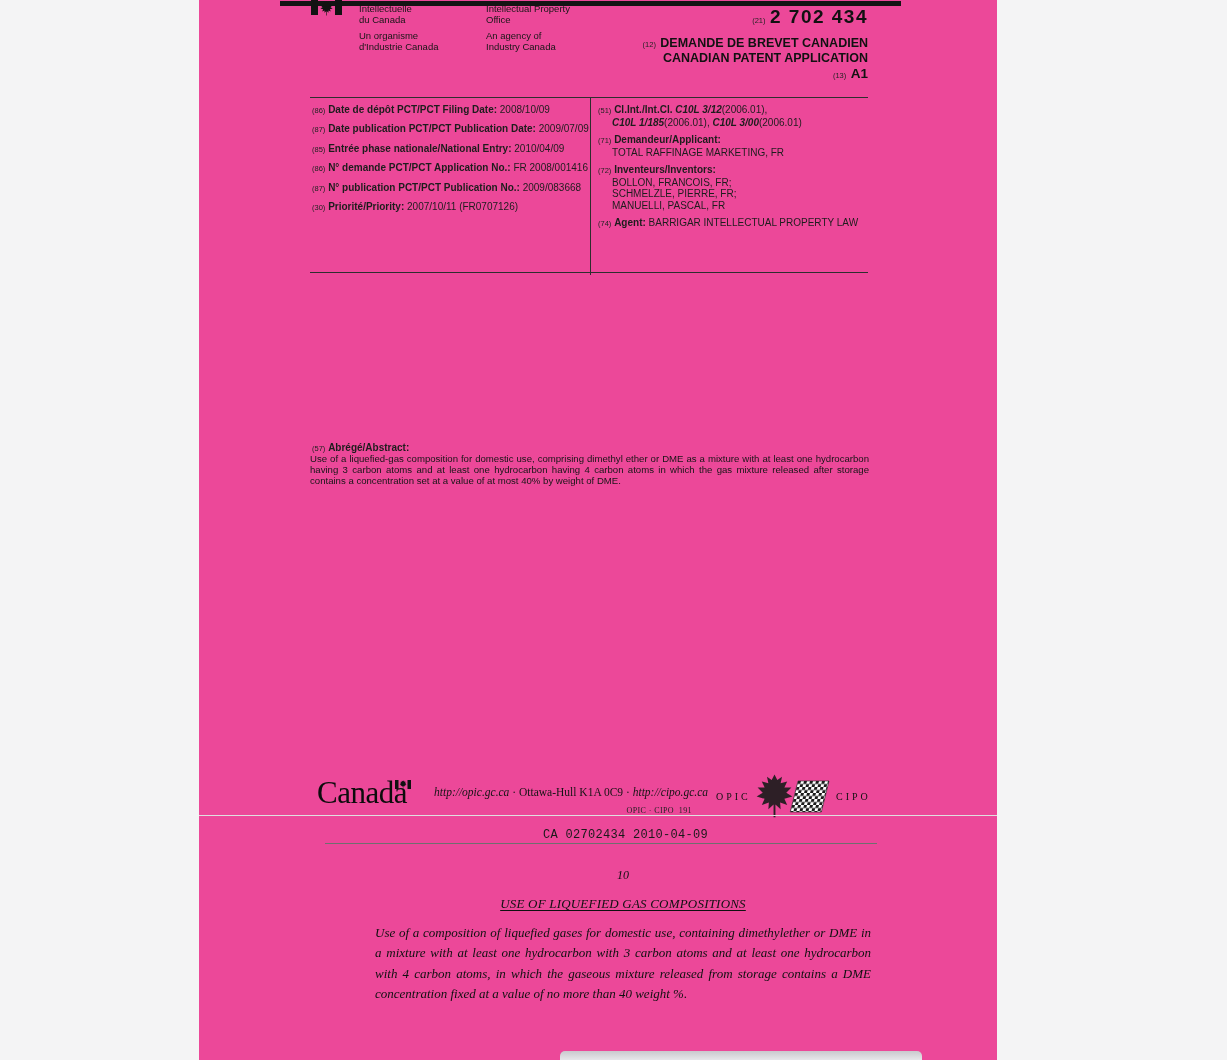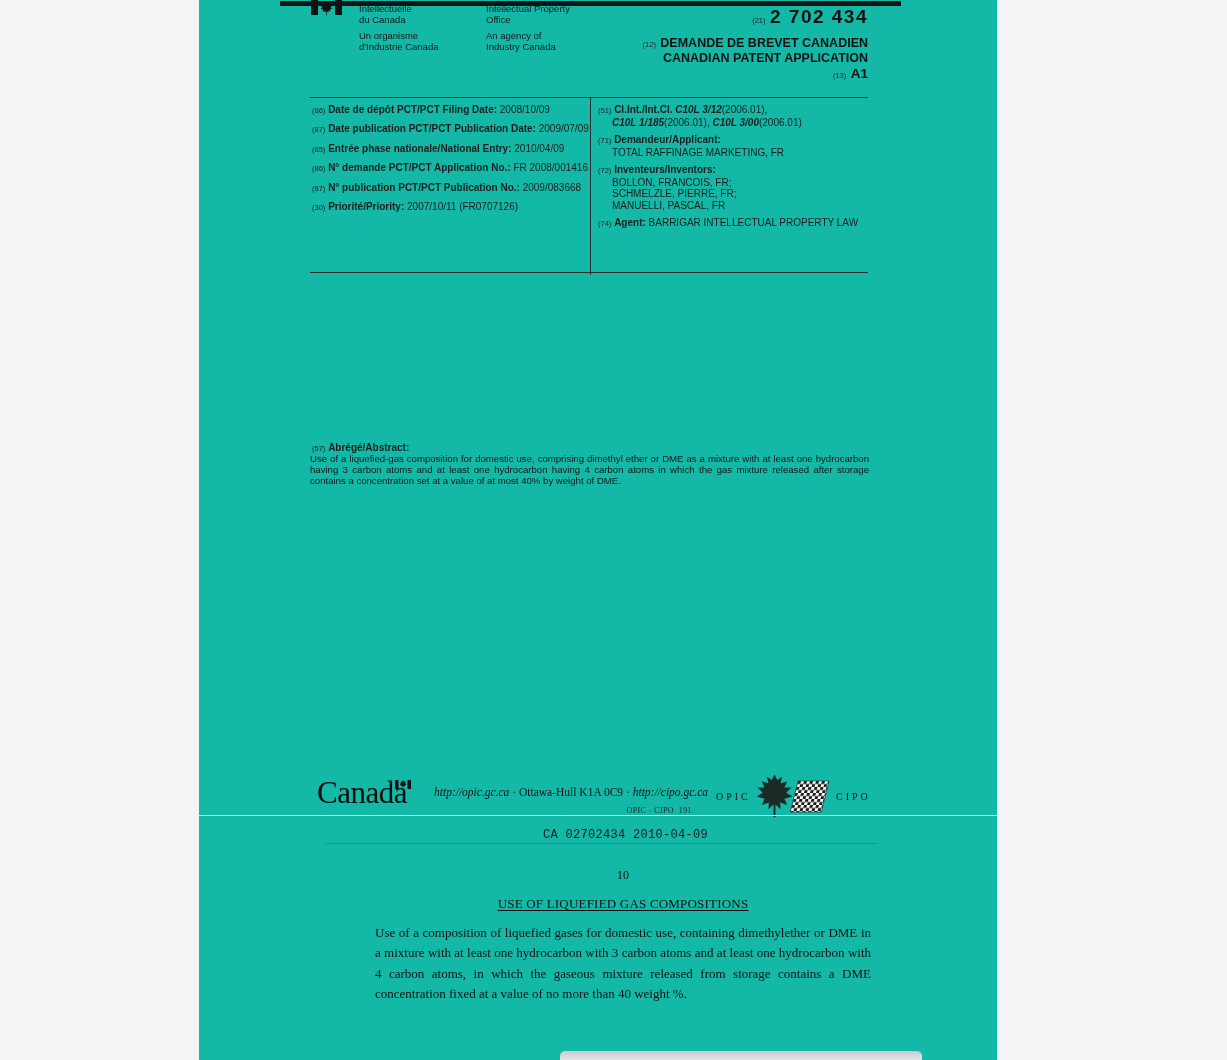--- a/index.html
+++ b/index.html
@@ -3,21 +3,21 @@
 <meta charset="utf-8">
 <style>
   html,body{margin:0;padding:0;}
   body{
     width:1227px;height:1060px;position:relative;overflow:hidden;
     background:#f4f4f5;
     font-family:"Liberation Sans",sans-serif;
     color:#1d1d1d;
     -webkit-font-smoothing:antialiased;
   }
-  .page{position:absolute;left:199px;top:0;width:798px;height:1060px;background:#14b8a6;}
+  .page{position:absolute;left:199px;top:0;width:798px;height:1060px;background:#ec4899;}
   .abs{position:absolute;}
 
   
   .scan-bar{left:81px;top:1px;width:621px;height:5px;background:#141414;}
 
   
   .agency{font-size:9.5px;line-height:11px;color:#161616;}
   .ref{font-size:7.5px;color:#222;}
   .pub-row{right:129px;text-align:right;white-space:nowrap;}
   .pub-number{font-size:19px;font-weight:bold;letter-spacing:1.5px;color:#111;}
@@ -44,21 +44,21 @@
   .addr{font-size:11.5px;color:#141414;white-space:nowrap;}
   .addr i{font-style:italic;}
   .doccode{font-size:8px;letter-spacing:0.4px;white-space:pre;color:#222;text-align:right;}
   .logotxt{font-size:10px;letter-spacing:3px;color:#111;}
 
   .psep{left:0;top:815px;width:798px;height:1px;background:#e0e0e0;}
   .ca-header{font-family:Liberation Mono, monospace;font-size:12px;letter-spacing:0.3px;color:#1a1a1a;white-space:pre;}
   .rule2{left:126px;top:843px;width:552px;height:1px;background:#6f6f6f;}
 
   
-  .page2{left:176px;top:868px;width:496px;text-align:center;font-family:"Liberation Serif",serif;color:#101010;}
+  .page2{left:176px;top:868px;width:496px;text-align:center;font-family:"Liberation Serif",serif;color:#101010;font-style:italic;}
   .pagenum{font-size:12px;}
   .p2head{margin-top:12px;font-size:13px;text-decoration:underline;text-underline-offset:2px;letter-spacing:0.3px;}
   .p2sub{margin-top:13px;font-size:13px;text-decoration:underline;text-underline-offset:2px;letter-spacing:0.2px;}
   .p2body{margin-top:11px;font-size:13px;line-height:20.3px;text-align:justify;}
 
   .bottom-bar{left:361px;top:1051px;width:362px;height:9px;border-radius:5px 5px 0 0;
     background:linear-gradient(to bottom,#c9c9cd,#e7e7ea);}
   svg{display:block;}
 </style>
 </head>

